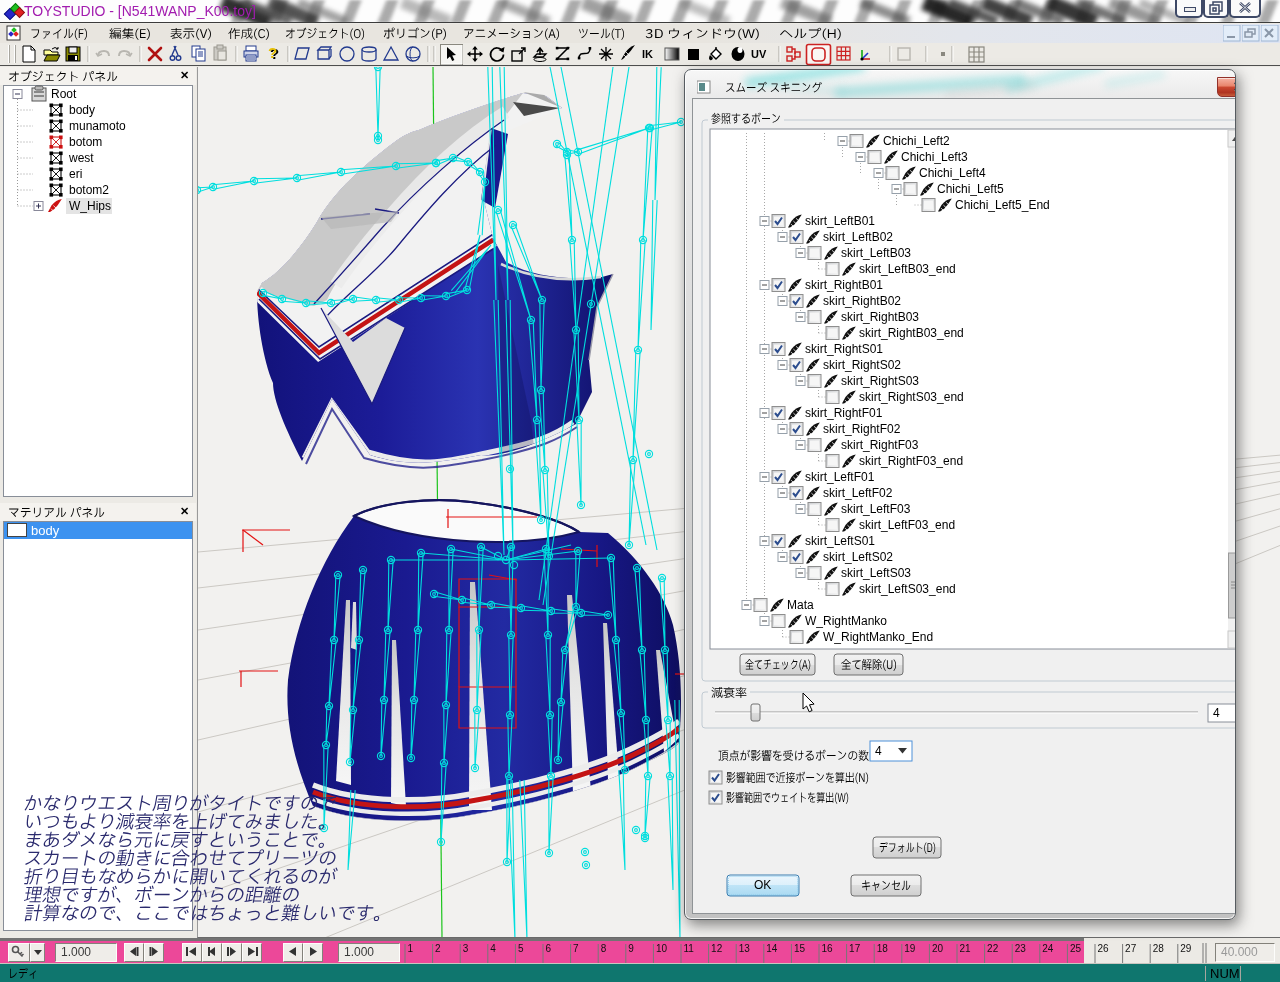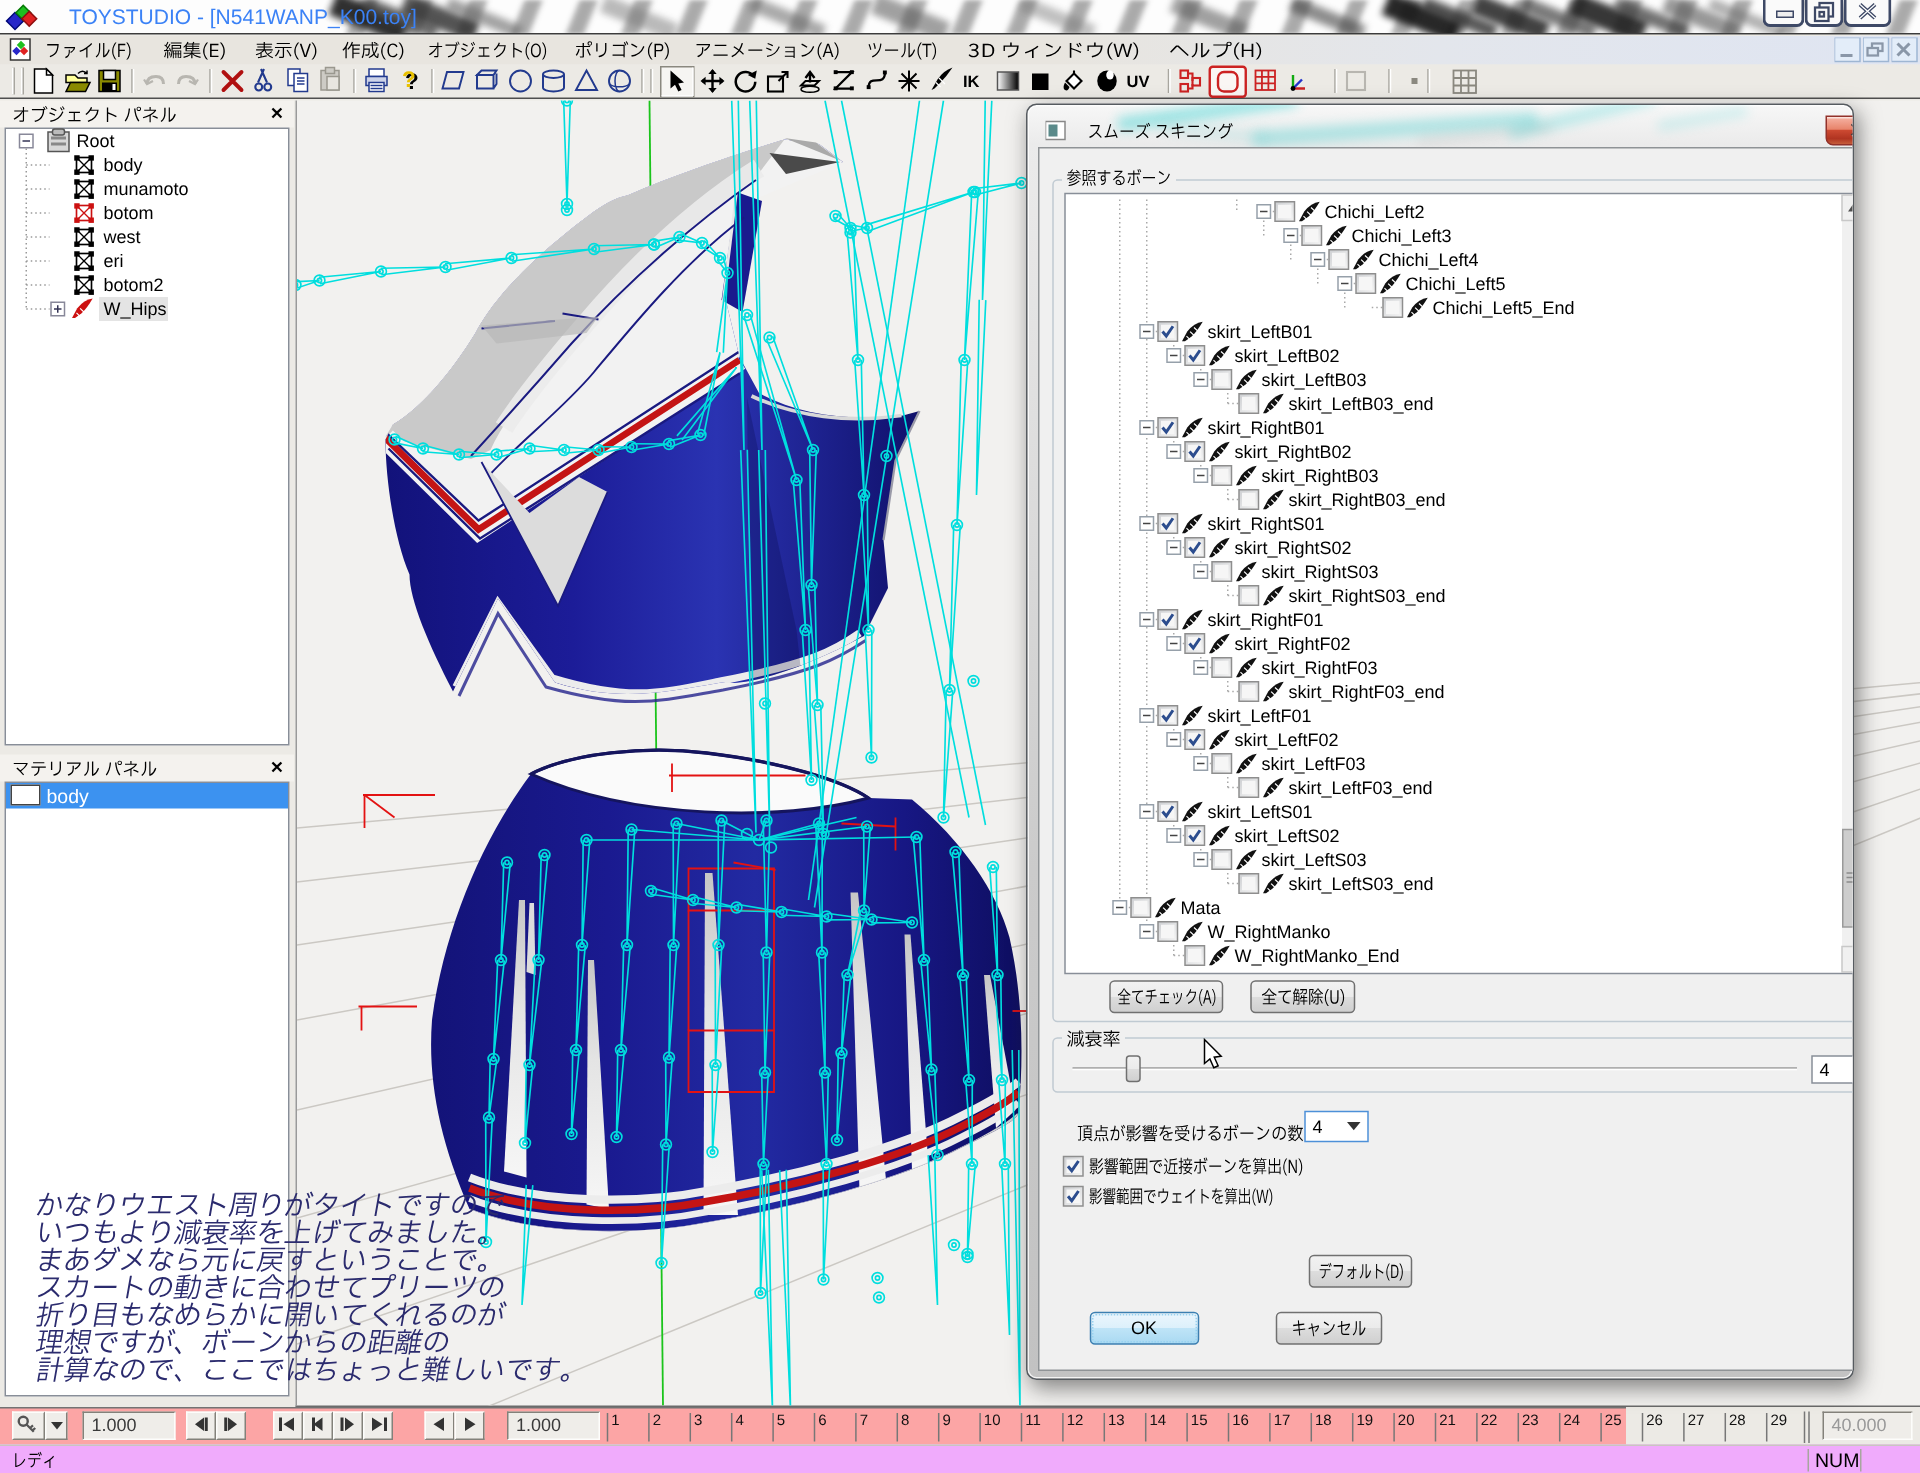--- a/index.html
+++ b/index.html
@@ -1,36 +1,36 @@
 <!DOCTYPE html>
 <html><head><meta charset="utf-8"><style>
 *{margin:0;padding:0;box-sizing:border-box}
 html,body{width:1280px;height:982px;overflow:hidden;background:#eceae5;
  font-family:"Liberation Sans",sans-serif;}
 .abs{position:absolute}
 #titlebar{position:absolute;left:0;top:0;width:1280px;height:23px;background:#fdfdfd;overflow:hidden;border-bottom:1px solid #3c3c3c}
 .streak{position:absolute;top:-14px;height:52px;filter:blur(2.5px)}
-#titletext{position:absolute;left:46px;top:3px;font-size:14px;color:#3b82f6;z-index:5}
+#titletext{position:absolute;left:24px;top:3px;font-size:14px;color:#a21caf;z-index:5}
 #menubar{position:absolute;left:0;top:24px;width:1280px;height:19px;background:linear-gradient(90deg,#e8e5df 0 55%,#e3e6ec 75%,#dfe5f2 100%)}
 #toolbar{position:absolute;left:0;top:43px;width:1280px;height:23px;background:#eceae5;border-bottom:1px solid #4e4e4e}
 #leftcol{position:absolute;left:0;top:66px;width:196px;height:872px;background:#eceae5}
 .ptitle{position:absolute;left:0;width:196px;height:18px;background:#f4f2ee}
 .pclose{position:absolute;right:6px;top:2px;font-size:11px;font-weight:bold;color:#000}
 .pbox{position:absolute;background:#fff;border:1px solid #888e98}
 #viewport{position:absolute;left:196px;top:66px;width:1084px;height:871px;background:#f2f1ef;border-left:1px solid #9a9a9a;border-bottom:1px solid #6a6a6a}
 #dlg{position:absolute;left:684px;top:69px;width:552px;height:851px;border-radius:7px;
  background:linear-gradient(180deg,#f7f7f7,#ebebeb 26px,#cbcbcb 60%,#c2c2c2);
  border:1px solid #565b60;box-shadow:3px 5px 14px rgba(40,40,40,.55), inset 0 0 0 1px rgba(255,255,255,.8);overflow:hidden}
 #dlgcontent{position:absolute;left:7px;top:28px;width:570px;height:816px;background:#f0f0f0;border:1px solid #8f9396}
 .clsbtn{position:absolute;left:532px;top:7px;width:46px;height:20px;border:1px solid #92312a;border-radius:0 0 5px 5px;
  background:linear-gradient(180deg,#f6b3a4 0%,#e8846b 45%,#cc4931 50%,#b03421 80%,#c55d3b 100%);box-shadow:inset 0 1px 0 rgba(255,255,255,.6)}
-#timeline{position:absolute;left:0;top:938px;width:1084px;height:25px;background:#fca5a5;border-top:1px solid #737373}
+#timeline{position:absolute;left:0;top:938px;width:1084px;height:25px;background:#ec4899;border-top:3px solid #737373}
 .tlbtn{position:absolute;top:2px;height:19px;background:#efede9;border:1px solid;border-color:#fdfdfb #83817a #83817a #fdfdfb;font-size:9px;text-align:center;line-height:17px;color:#333}
 .tlbox{position:absolute;top:2px;height:19px;background:#efede9;border:1px solid;border-color:#83817a #fdfdfb #fdfdfb #83817a;font-size:12px;color:#3a3a3a;padding-left:5px;line-height:17px}
-#statusbar{position:absolute;left:0;top:963px;width:1280px;height:19px;background:#f0abfc;border-top:1px solid #c9c6c0}
+#statusbar{position:absolute;left:0;top:963px;width:1280px;height:19px;background:#0f766e;border-top:1px solid #c9c6c0}
 .vsep{position:absolute;top:2px;width:1px;height:15px;background:#a8a69f}
 </style></head><body>
 <div id="titlebar">
     <div class="abs" style="left:228px;top:0;width:1052px;height:23px;background:repeating-linear-gradient(112deg, rgba(200,200,200,0) 0 9px, rgba(70,70,70,0.45) 13px 20px, rgba(245,245,245,0) 24px 34px);filter:blur(1.5px)"></div>
     <div class="streak" style="left:238px;width:16px;background:#1a1a1a;opacity:0.9;transform:rotate(-68deg)"></div>
     <div class="streak" style="left:262px;width:10px;background:#444;opacity:0.75;transform:rotate(-68deg)"></div>
     <div class="streak" style="left:286px;width:14px;background:#2a2a2a;opacity:0.8;transform:rotate(-68deg)"></div>
     <div class="streak" style="left:318px;width:9px;background:#666;opacity:0.6;transform:rotate(-68deg)"></div>
     <div class="streak" style="left:420px;width:12px;background:#777;opacity:0.5;transform:rotate(-68deg)"></div>
     <div class="streak" style="left:520px;width:10px;background:#666;opacity:0.55;transform:rotate(-68deg)"></div>

